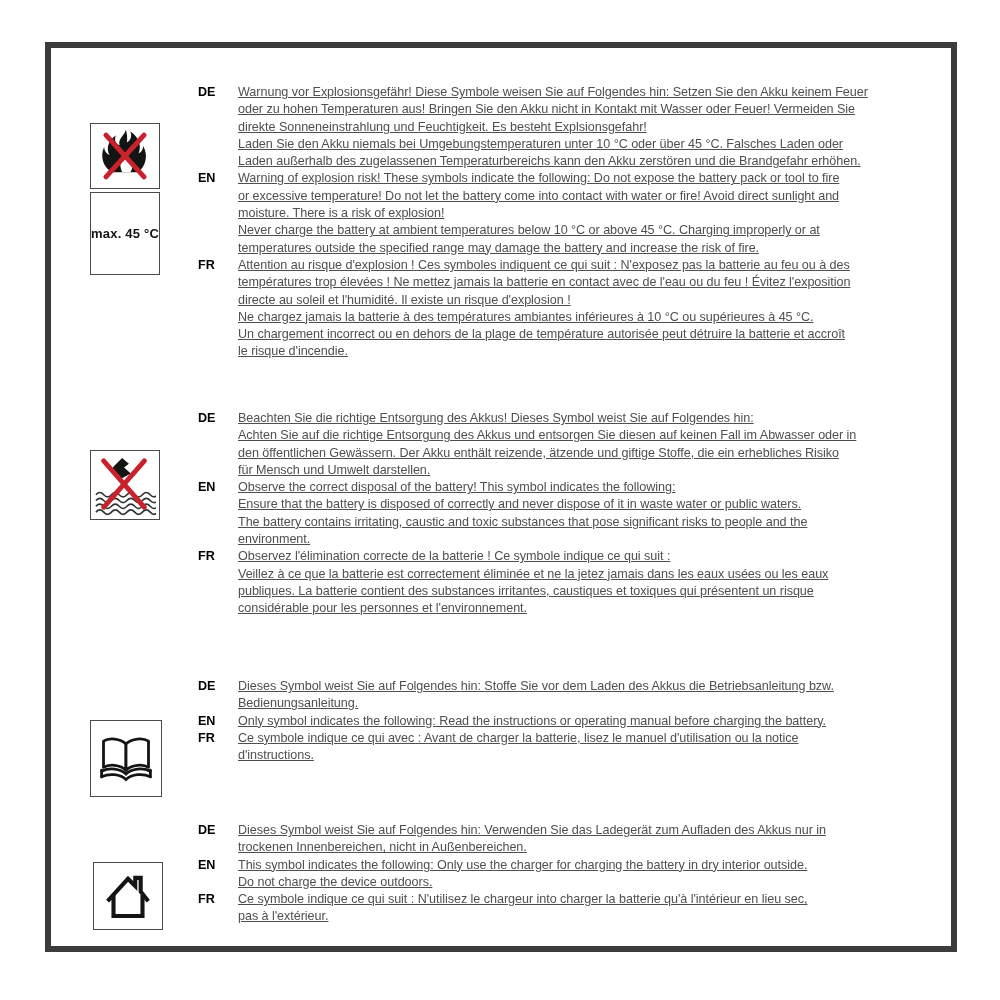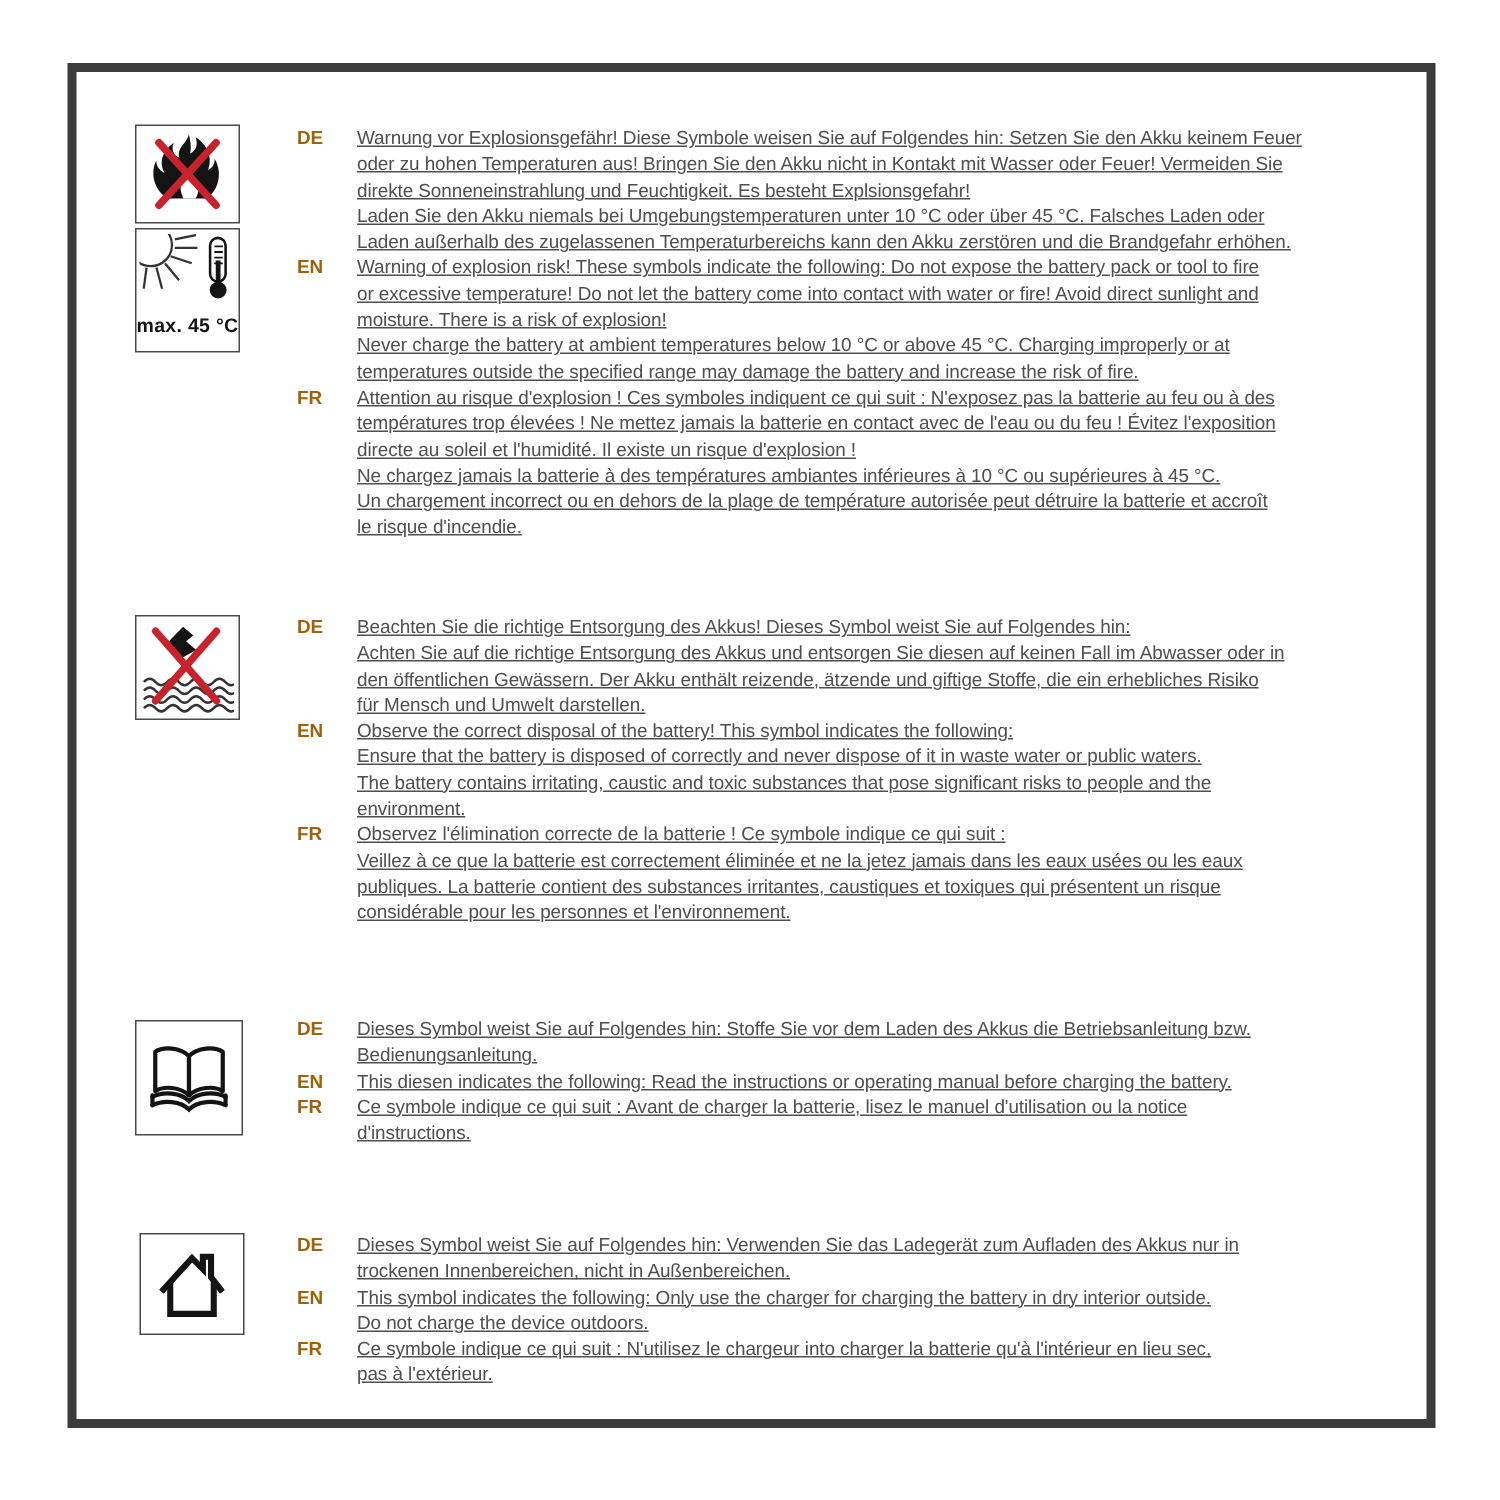--- a/index.html
+++ b/index.html
@@ -8,34 +8,34 @@
     font-family:"Liberation Sans","DejaVu Sans",sans-serif;
     -webkit-font-smoothing:antialiased;
   }
   .frame{
     position:absolute;left:45px;top:42px;width:912px;height:910px;
     box-sizing:border-box;border:6px solid #3c3c3c;background:#ffffff;
   }
   .icon-box{
     position:absolute;box-sizing:border-box;
     border:1.6px solid #4a4a4a;background:#fff;
-    display:flex;flex-direction:column;align-items:center;justify-content:center;
+    display:flex;align-items:center;justify-content:center;margin-top:40px;
   }
   .icon-box svg{display:block;}
   .temp-label{
     font-weight:bold;color:#141414;font-size:13px;line-height:14px;
     letter-spacing:0.2px;white-space:nowrap;margin-top:-2px;
   }
   .text-col{
     position:absolute;width:726px;color:#4f4f4f;
     font-size:12.6px;line-height:17.3px;letter-spacing:-0.05px;
   }
   .lang-row{display:flex;align-items:flex-start;}
   .lang{
-    flex:0 0 40px;font-weight:bold;color:#a16207;
+    flex:0 0 40px;font-weight:bold;color:#000000;
   }
   .text{white-space:pre-line;flex:1;text-decoration:underline;}
 </style>
 </head>
 <body>
 
 <div class="frame"></div>
 
 <div class="icon-box" style="left:90px;top:83px;width:70px;height:66px;">
   <svg width="60" height="58" viewBox="0 0 64 64">
@@ -158,25 +158,25 @@
 </div>
 
 <div class="text-col" style="left:198px;top:678px;">
   <div class="lang-row">
     <span class="lang">DE</span>
     <div class="text">Dieses Symbol weist Sie auf Folgendes hin: Stoffe Sie vor dem Laden des Akkus die Betriebsanleitung bzw.
 Bedienungsanleitung.</div>
   </div>
   <div class="lang-row">
     <span class="lang">EN</span>
-    <div class="text">This diesen indicates the following: Read the instructions or operating manual before charging the battery.</div>
-  </div>
-  <div class="lang-row">
-    <span class="lang">FR</span>
-    <div class="text">Ce symbole indique ce qui suit : Avant de charger la batterie, lisez le manuel d'utilisation ou la notice
+    <div class="text">Only symbol indicates the following: Read the instructions or operating manual before charging the battery.</div>
+  </div>
+  <div class="lang-row">
+    <span class="lang">FR</span>
+    <div class="text">Ce symbole indique ce qui avec : Avant de charger la batterie, lisez le manuel d'utilisation ou la notice
 d'instructions.</div>
   </div>
 </div>
 
 <div class="icon-box" style="left:93px;top:822px;width:70px;height:68px;">
   <svg width="60" height="58" viewBox="0 0 64 64">
     <g stroke="#141414" stroke-width="4.5" fill="none" stroke-linejoin="miter" stroke-linecap="square">
       <polyline points="11,36 32,13 40,21 40,12 46,12 46,27 53,36"></polyline>
       <polyline points="16,33 16,54 48,54 48,33"></polyline>
     </g>

